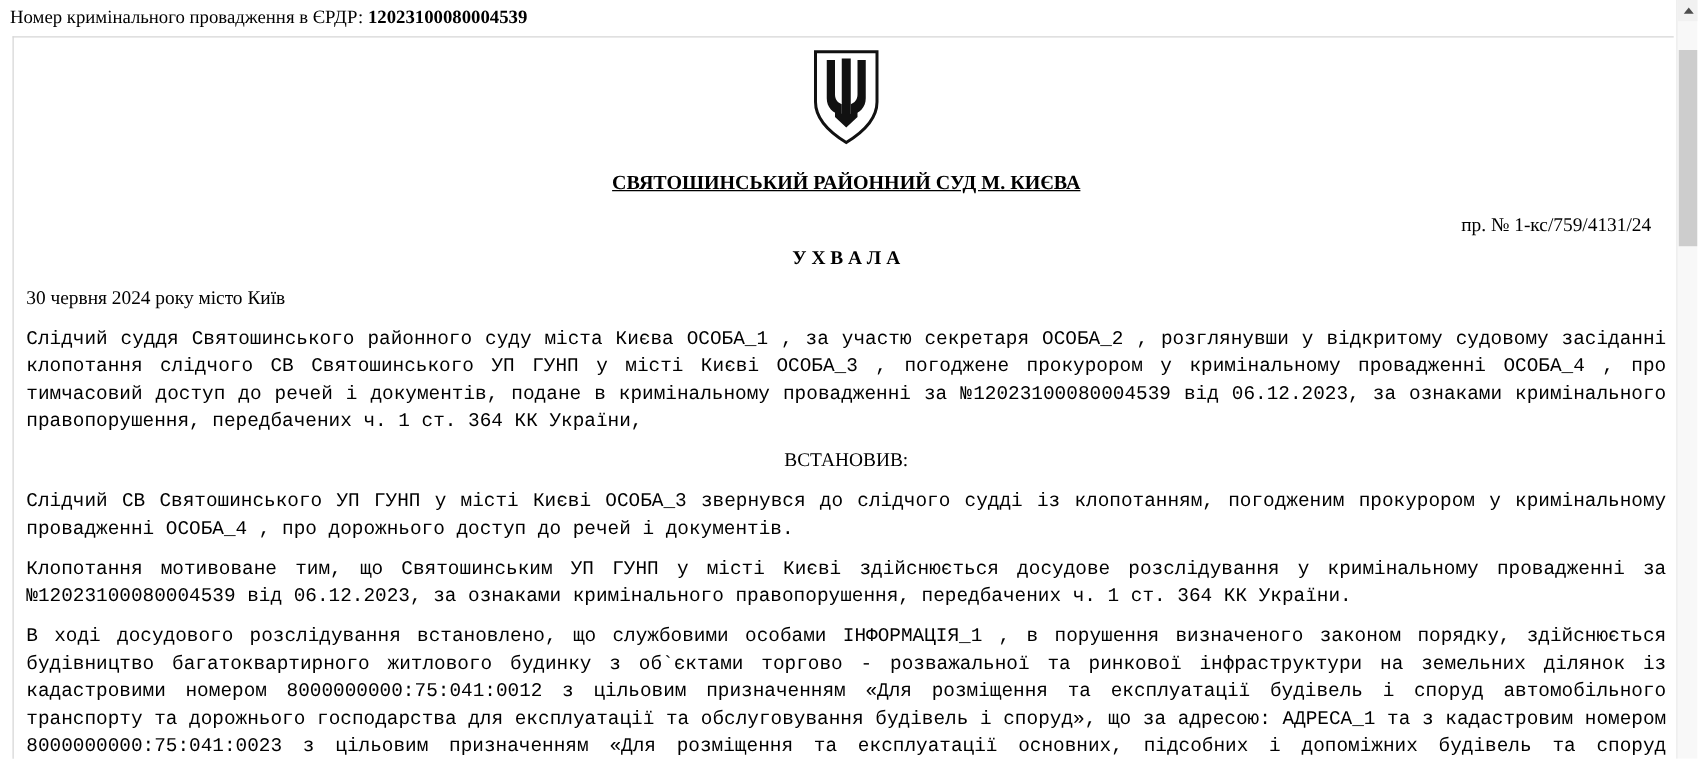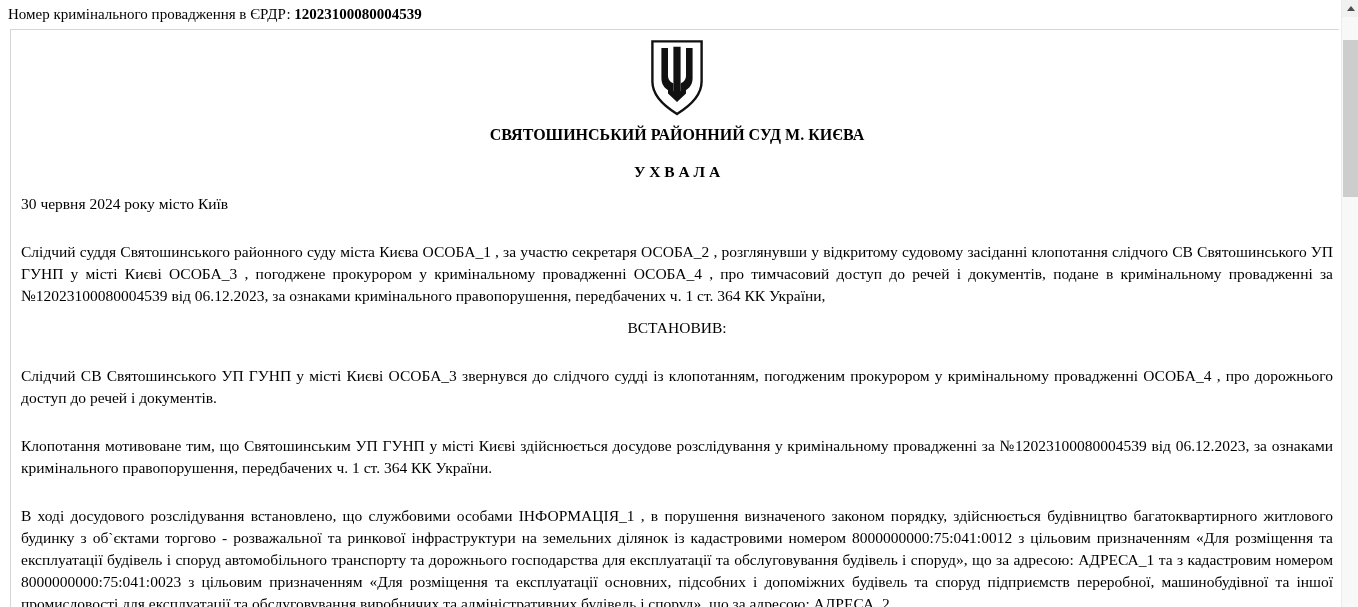--- a/index.html
+++ b/index.html
@@ -28,45 +28,48 @@
     font-size: 15.5px;
     line-height: 22px;
   }
 
   .emblem-wrap { text-align: center; margin-top: 4px; }
   .emblem-wrap svg { display: inline-block; }
 
   .court-name {
     text-align: center;
     font-weight: bold;
+    text-decoration: underline;
     font-size: 16px;
+    margin-top: 11px;
   }
 
   .right-num {
     text-align: right;
     margin-top: 12px;
     padding-right: 12px;
   }
 
   .ruling-title {
     text-align: center;
     font-weight: bold;
-    margin-top: 15px;
+    margin-top: 4px;
   }
   .ruling-subtitle {
     text-align: center;
     font-weight: bold;
     margin-top: 10px;
   }
 
   .date-line { margin-top: 10px; }
 
   .para {
-    margin-top: 26px;
+    margin-top: 10px;
     text-align: justify;
+    font-family: Liberation Mono, monospace;
   }
 
   .established {
     text-align: center;
     font-weight: normal;
     margin-top: 10px;
   }
 
   
   .scrollbar {
@@ -111,20 +114,21 @@
       <svg width="60" height="80" viewBox="0 0 100 132" xmlns="http://www.w3.org/2000/svg">
         <path d="M9,5 L91,5 L91,72 Q91,101 50,126 Q9,101 9,72 Z" fill="#ffffff" stroke="#111111" stroke-width="4"></path>
         <path d="M24,16 h11 v46 c0,7 4,11 9,13 v15 c-12,-3 -20,-11 -20,-23 Z" fill="#111111"></path>
         <path d="M76,16 h-11 v46 c0,7 -4,11 -9,13 v15 c12,-3 20,-11 20,-23 Z" fill="#111111"></path>
         <path d="M44,14 h12 v74 l9,-7 v11 l-15,14 l-15,-14 v-11 l9,7 Z" fill="#111111"></path>
       </svg>
     </div>
 
     <div class="court-name">СВЯТОШИНСЬКИЙ РАЙОННИЙ СУД  М. КИЄВА</div>
 
+    <div class="right-num">пр. № 1-кс/759/4131/24</div>
 
     <div class="ruling-title">У Х В А Л А</div>
 
     <div class="date-line">30 червня 2024 року місто Київ</div>
 
     <div class="para">Слідчий суддя Святошинського районного суду міста Києва  ОСОБА_1 , за участю секретаря ОСОБА_2 , розглянувши у відкритому судовому засіданні клопотання слідчого СВ Святошинського УП ГУНП у місті Києві ОСОБА_3 , погоджене прокурором у кримінальному провадженні ОСОБА_4 , про тимчасовий доступ до речей і документів, подане в кримінальному провадженні за №12023100080004539 від 06.12.2023, за ознаками кримінального правопорушення, передбачених ч. 1 ст. 364 КК України,</div>
 
     <div class="established">ВСТАНОВИВ:</div>
 
     <div class="para">Слідчий СВ Святошинського УП ГУНП у місті Києві ОСОБА_3 звернувся до слідчого судді із клопотанням, погодженим прокурором у кримінальному провадженні ОСОБА_4 , про дорожнього доступ до речей і документів.</div>

